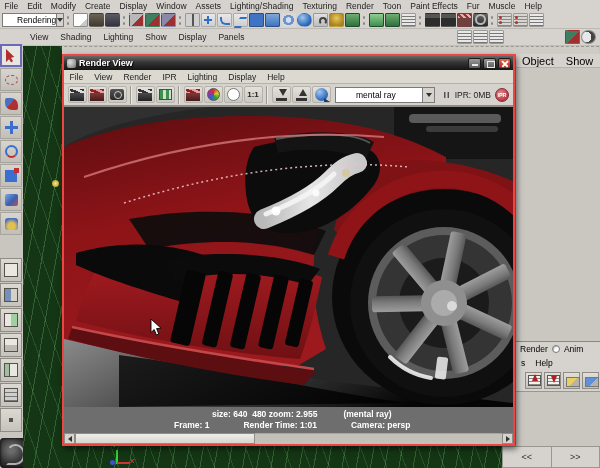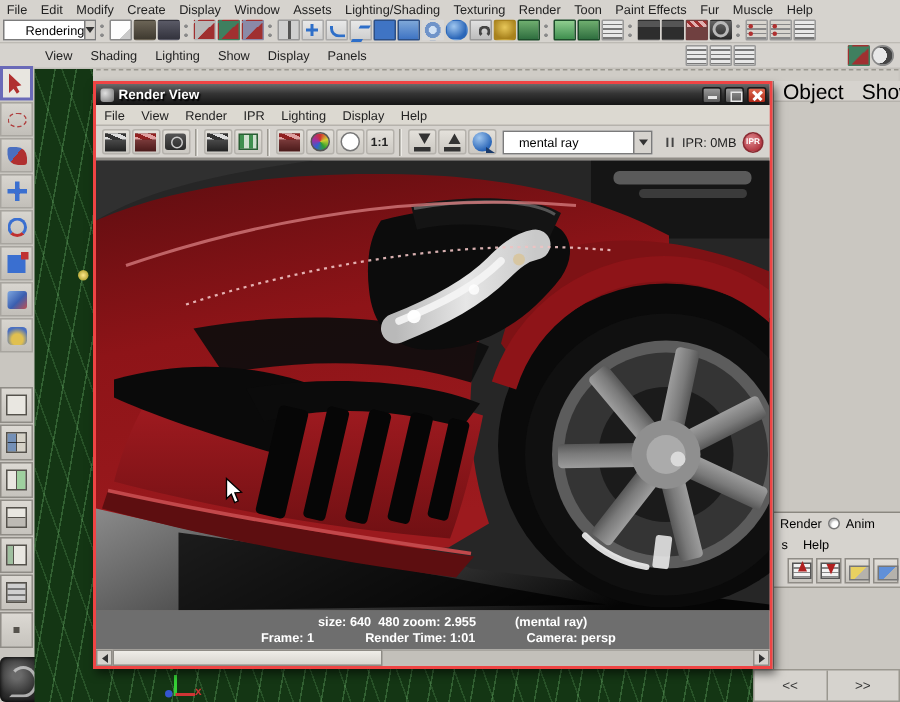--- a/index.html
+++ b/index.html
@@ -132,21 +132,21 @@
   #axis .ybar { position:absolute; left:16px; top:6px; width:2px; height:14px; background:#35d035; }
   #axis .xbar { position:absolute; left:17px; top:18px; width:13px; height:2px; background:#d03535; }
   #axis .ylab { position:absolute; left:13px; top:-6px; color:#35d035; }
   #axis .xlab { position:absolute; left:30px; top:12px; color:#d03535; }
   #axis .zdot { position:absolute; left:10px; top:16px; width:5px; height:5px; border-radius:50%; background:#3555d0; }
 
   
   #right-panel { left:515px; top:54px; width:85px; height:392px; background:#cac7c1;
     border-left:1px solid #8a8780; }
   #rp-menubar { position:absolute; left:0; top:0; width:85px; height:14px; background:#d6d3ce;
-    border-bottom:1px solid #b5b2ac; display:flex; align-items:center; font-size:14px; }
+    border-bottom:1px solid #b5b2ac; display:flex; align-items:center; font-size:11px; }
   #rp-menubar span { padding:0 6px; }
   #rp-layerbar { position:absolute; left:0; top:287px; width:85px; height:15px; background:#d6d3ce;
     border-top:1px solid #8a8780; display:flex; align-items:center; font-size:8.5px; gap:4px; padding-left:4px; }
   .radio { width:8px; height:8px; border-radius:50%; background:#fff; border:1px solid #777;
     box-shadow:inset 1px 1px 1px #bbb; }
   #rp-menurow { position:absolute; left:0; top:302px; width:85px; height:14px; background:#d6d3ce;
     display:flex; align-items:center; font-size:8.5px; }
   #rp-menurow span { padding:0 5px; }
   #rp-iconrow { position:absolute; left:0; top:316px; width:85px; height:22px; background:#d6d3ce;
     border-bottom:1px solid #9a978f; display:flex; align-items:center; justify-content:flex-end; gap:2px; padding-right:2px; }
@@ -219,21 +219,21 @@
     border-left:4px solid transparent; border-right:4px solid transparent; border-bottom:7px solid #333; }
   .rg-rem::after { content:""; position:absolute; left:1px; bottom:0; width:11px; height:3px; background:#333; }
   .rg-sets { width:13px; height:13px; border-radius:50%;
     background:radial-gradient(circle at 35% 30%,#9fc6ef,#2a66b8 70%); position:relative; }
   .rg-sets::after { content:""; position:absolute; right:-2px; bottom:-1px; width:0; height:0;
     border-top:4px solid transparent; border-left:6px solid #1a3a6a; }
   .vsep { width:2px; height:18px; margin:0 3px; border-left:1px solid #9a978f; border-right:1px solid #eceae5; }
 
   #renderer-dd { width:100px; height:16px; margin-left:4px; background:#fff; border:1px solid #7b7b7b;
     display:flex; align-items:center; font-size:8.5px; }
-  #renderer-dd .txt { flex:1; padding-left:10px; }
+  #renderer-dd .txt { flex:1; padding-left:20px; }
   #renderer-dd .dd { width:12px; height:14px; background:#d6d3ce; border-left:1px solid #7b7b7b;
     display:flex; align-items:center; justify-content:center; }
   #rv-toolbar .right { margin-left:auto; display:flex; align-items:center; gap:4px; padding-right:4px; }
   #pause-lbl { font-size:9px; font-weight:bold; color:#444; letter-spacing:1px;text-align:right; }
   #ipr-mem { font-size:8.5px; color:#222; }
   #ipr-badge { width:14px; height:14px; border-radius:50%; background:radial-gradient(circle at 40% 35%,#e08a90,#b43a44 70%);
     border:1px solid #8a2a32; color:#fff; font-size:5.5px; font-weight:bold;
     display:flex; align-items:center; justify-content:center; }
 
   #rv-canvas { position:absolute; left:0; top:51px; width:449px; height:300px; background:#262626; overflow:hidden; }

